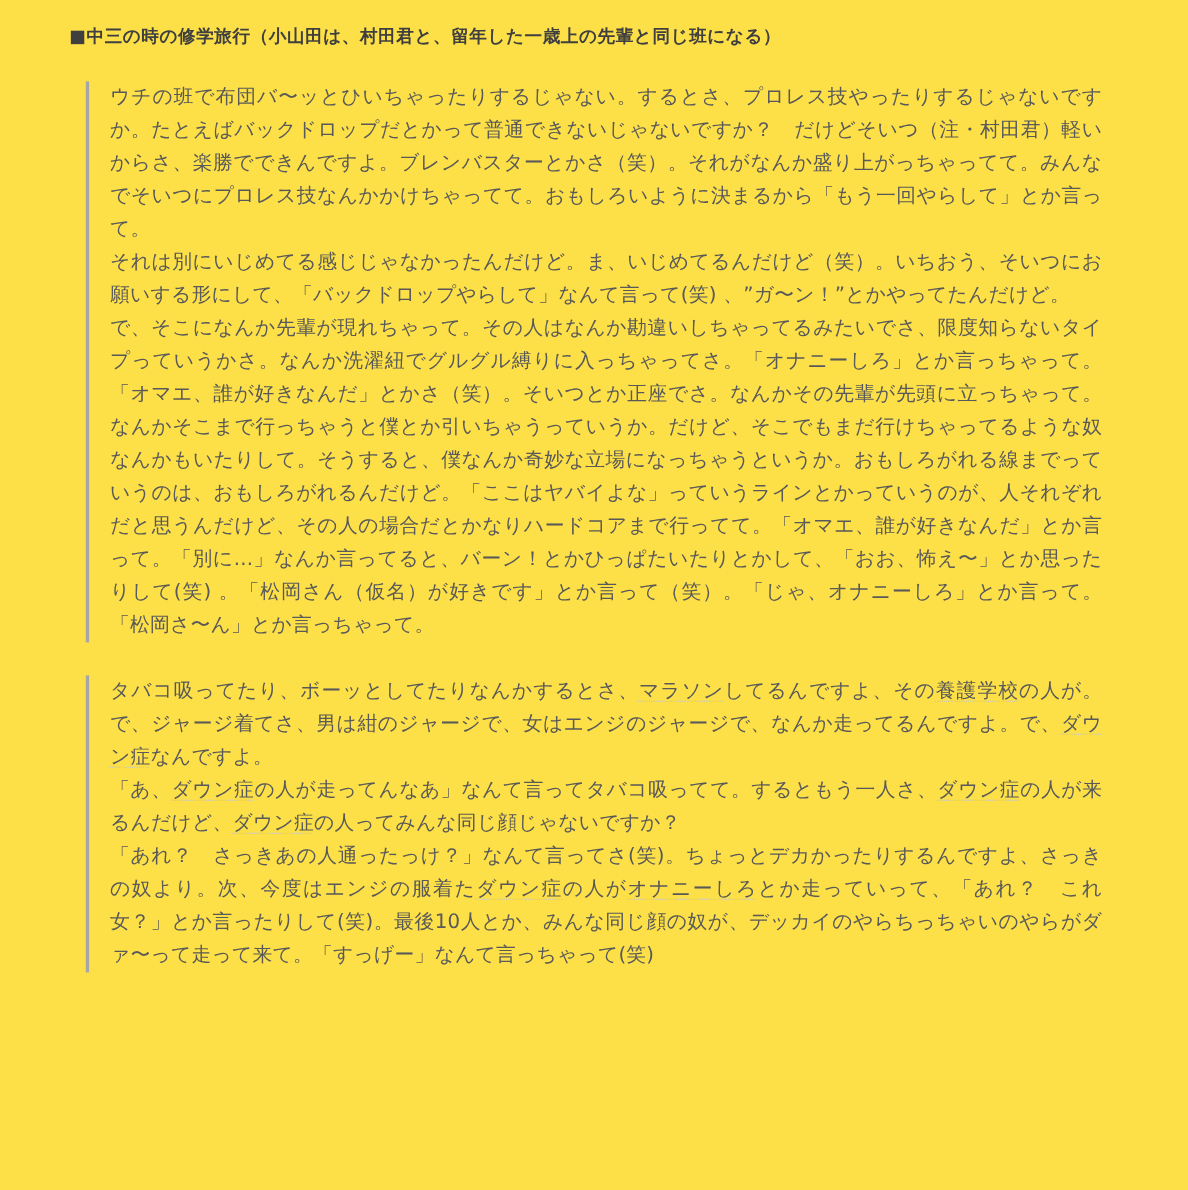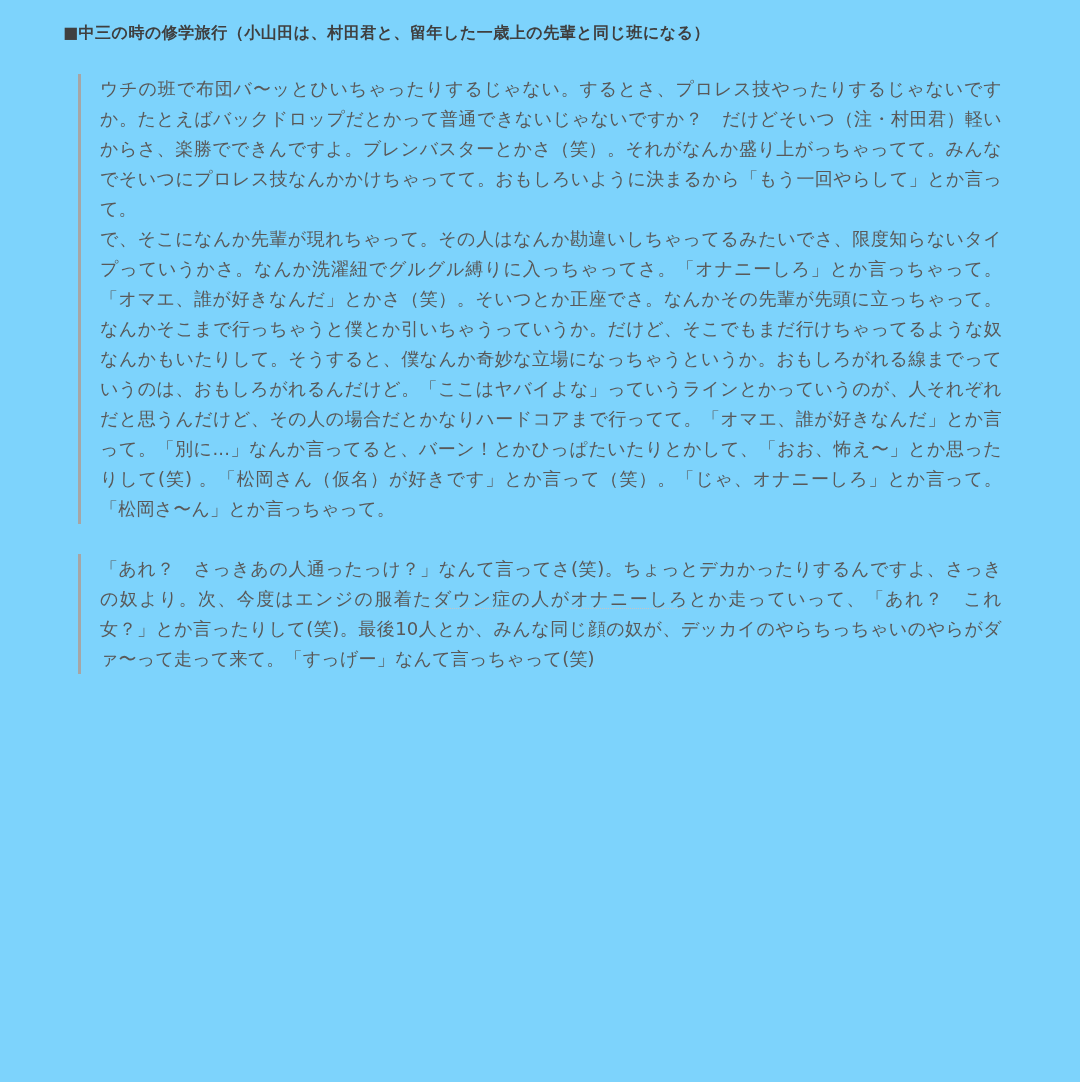--- a/index.html
+++ b/index.html
@@ -4,21 +4,21 @@
 <style>
   * { margin: 0; padding: 0; box-sizing: border-box; }
   html, body {
     width: 1080px;
     background: #ffffff;
     font-family: "DejaVu Sans", sans-serif;
   }
   .page {
     width: 1080px;
     height: 1082px;
-    background: #7dd3fc;
+    background: #fde047;
     overflow: hidden;
   }
   .heading {
     margin: 22px 40px 0 63px;
     font-size: 16px;
     line-height: 1.4;
     font-weight: 600;
     color: #3f3f3f;
     letter-spacing: 0.5px;
   }
@@ -42,20 +42,23 @@
 </style>
 </head>
 <body>
 
 <div class="page">
 
   <h2 class="heading">■中三の時の修学旅行（小山田は、村田君と、留年した一歳上の先輩と同じ班になる）</h2>
 
   <blockquote class="quote">
     <p>ウチの班で布団バ〜ッとひいちゃったりするじゃない。するとさ、プロレス技やったりするじゃないですか。たとえばバックドロップだとかって普通できないじゃないですか？　だけどそいつ（注・村田君）軽いからさ、楽勝でできんですよ。ブレンバスターとかさ（笑）。それがなんか盛り上がっちゃってて。みんなでそいつにプロレス技なんかかけちゃってて。おもしろいように決まるから「もう一回やらして」とか言って。</p>
+    <p>それは別にいじめてる感じじゃなかったんだけど。ま、いじめてるんだけど（笑）。いちおう、そいつにお願いする形にして、「バックドロップやらして」なんて言って(笑) 、”ガ〜ン！”とかやってたんだけど。</p>
     <p>で、そこになんか先輩が現れちゃって。その人はなんか勘違いしちゃってるみたいでさ、限度知らないタイプっていうかさ。なんか洗濯紐でグルグル縛りに入っちゃってさ。「オナニーしろ」とか言っちゃって。「オマエ、誰が好きなんだ」とかさ（笑）。そいつとか正座でさ。なんかその先輩が先頭に立っちゃって。なんかそこまで行っちゃうと僕とか引いちゃうっていうか。だけど、そこでもまだ行けちゃってるような奴なんかもいたりして。そうすると、僕なんか奇妙な立場になっちゃうというか。おもしろがれる線までっていうのは、おもしろがれるんだけど。「ここはヤバイよな」っていうラインとかっていうのが、人それぞれだと思うんだけど、その人の場合だとかなりハードコアまで行ってて。「オマエ、誰が好きなんだ」とか言って。「別に...」なんか言ってると、バーン！とかひっぱたいたりとかして、「おお、怖え〜」とか思ったりして(笑) 。「松岡さん（仮名）が好きです」とか言って（笑）。「じゃ、オナニーしろ」とか言って。「松岡さ〜ん」とか言っちゃって。</p>
   </blockquote>
 
   <blockquote class="quote">
+    <p>タバコ吸ってたり、ボーッとしてたりなんかするとさ、<u class="kw">マラソン</u>してるんですよ、その<u class="kw">養護学校</u>の人が。で、ジャージ着てさ、男は紺のジャージで、女はエンジのジャージで、なんか走ってるんですよ。で、<u class="kw">ダウン症</u>なんですよ。</p>
+    <p>「あ、<u class="kw">ダウン症</u>の人が走ってんなあ」なんて言ってタバコ吸ってて。するともう一人さ、<u class="kw">ダウン症</u>の人が来るんだけど、<u class="kw">ダウン症</u>の人ってみんな同じ顔じゃないですか？</p>
     <p>「あれ？　さっきあの人通ったっけ？」なんて言ってさ(笑)。ちょっとデカかったりするんですよ、さっきの奴より。次、今度はエンジの服着た<u class="kw">ダウン症</u>の人が<u class="kw">オナニーしろ</u>とか走っていって、「あれ？　これ女？」とか言ったりして(笑)。最後10人とか、みんな同じ顔の奴が、デッカイのやらちっちゃいのやらがダァ〜って走って来て。「すっげー」なんて言っちゃって(笑)</p>
   </blockquote>
 
 </div>
 
 </body></html>

